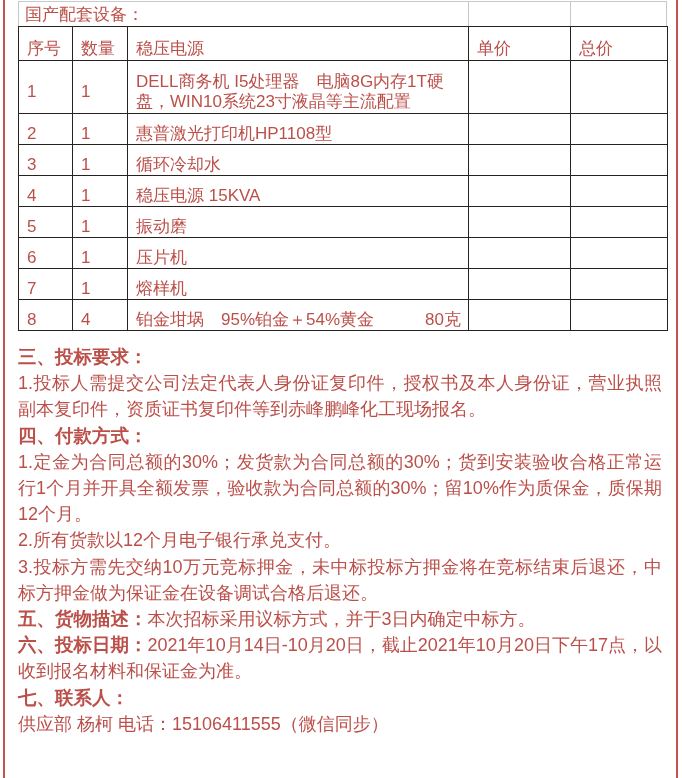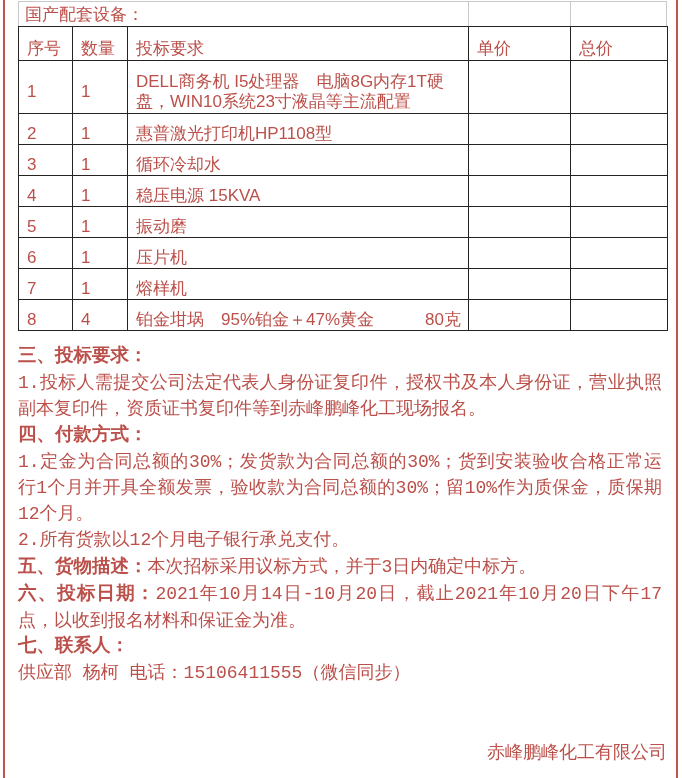--- a/index.html
+++ b/index.html
@@ -29,21 +29,21 @@
     border:1.5px solid #262220;font-size:17px;font-weight:normal;
     text-align:left;padding:10px 2px 0 8px;vertical-align:middle;
     color:#bb4f49;overflow:hidden;
   }
   tr.hdr{height:28px;}
   tr.r{height:27px;}
   tr.r1{height:53px;}
   td.desc{white-space:pre-line;line-height:20px;}
 
   
-  .textblock{margin:13px 0 0 0;width:644px;font-size:18px;line-height:26.2px;text-align:justify;font-family:Liberation Mono, monospace;}
+  .textblock{margin:13px 0 0 0;width:644px;font-size:18px;line-height:26.2px;text-align:justify;}
   .textblock p{margin:0;}
   .hd{font-weight:bold;font-size:18.5px;}
   .footer-line{margin-top:52px;width:649px;text-align:right;font-size:18px;line-height:26.2px;}
 </style>
 </head>
 <body>
 
 <div class="page-border left"></div>
 <div class="page-border right"></div>
 
@@ -60,21 +60,21 @@
       <col style="width:54px">
         <col style="width:55px">
         <col style="width:341px">
         <col style="width:102px">
         <col style="width:97px">
     </colgroup>
     <tbody>
         <tr class="hdr">
       <th>序号</th>
       <th>数量</th>
-      <th>投标要求</th>
+      <th>稳压电源</th>
       <th>单价</th>
       <th>总价</th>
     </tr>
     <tr class="r1">
       <td>1</td>
       <td>1</td>
       <td class="desc">DELL商务机 I5处理器　电脑8G内存1T硬
 盘，WIN10系统23寸液晶等主流配置</td>
       <td></td>
       <td></td>
@@ -117,38 +117,39 @@
     <tr class="r">
       <td>7</td>
       <td>1</td>
       <td class="desc">熔样机</td>
       <td></td>
       <td></td>
     </tr>
     <tr class="r">
       <td>8</td>
       <td>4</td>
-      <td class="desc">铂金坩埚　95%铂金＋47%黄金　　　80克</td>
+      <td class="desc">铂金坩埚　95%铂金＋54%黄金　　　80克</td>
       <td></td>
       <td></td>
     </tr>
   </tbody>
     </table>
 
   <div class="textblock">
 
     <div>
       <p class="hd">三、投标要求：</p>
       <p>1.投标人需提交公司法定代表人身份证复印件，授权书及本人身份证，营业执照副本复印件，资质证书复印件等到赤峰鹏峰化工现场报名。</p>
     </div>
 
     <div>
       <p class="hd">四、付款方式：</p>
       <p>1.定金为合同总额的30%；发货款为合同总额的30%；货到安装验收合格正常运行1个月并开具全额发票，验收款为合同总额的30%；留10%作为质保金，质保期12个月。</p>
       <p>2.所有货款以12个月电子银行承兑支付。</p>
+      <p>3.投标方需先交纳10万元竞标押金，未中标投标方押金将在竞标结束后退还，中标方押金做为保证金在设备调试合格后退还。</p>
     </div>
 
     <div>
       <p><span class="hd">五、货物描述：</span><span>本次招标采用议标方式，并于3日内确定中标方。</span></p>
     </div>
 
     <div>
       <p><span class="hd">六、投标日期：</span><span>2021年10月14日-10月20日，截止2021年10月20日下午17点，以收到报名材料和保证金为准。</span></p>
     </div>
 

